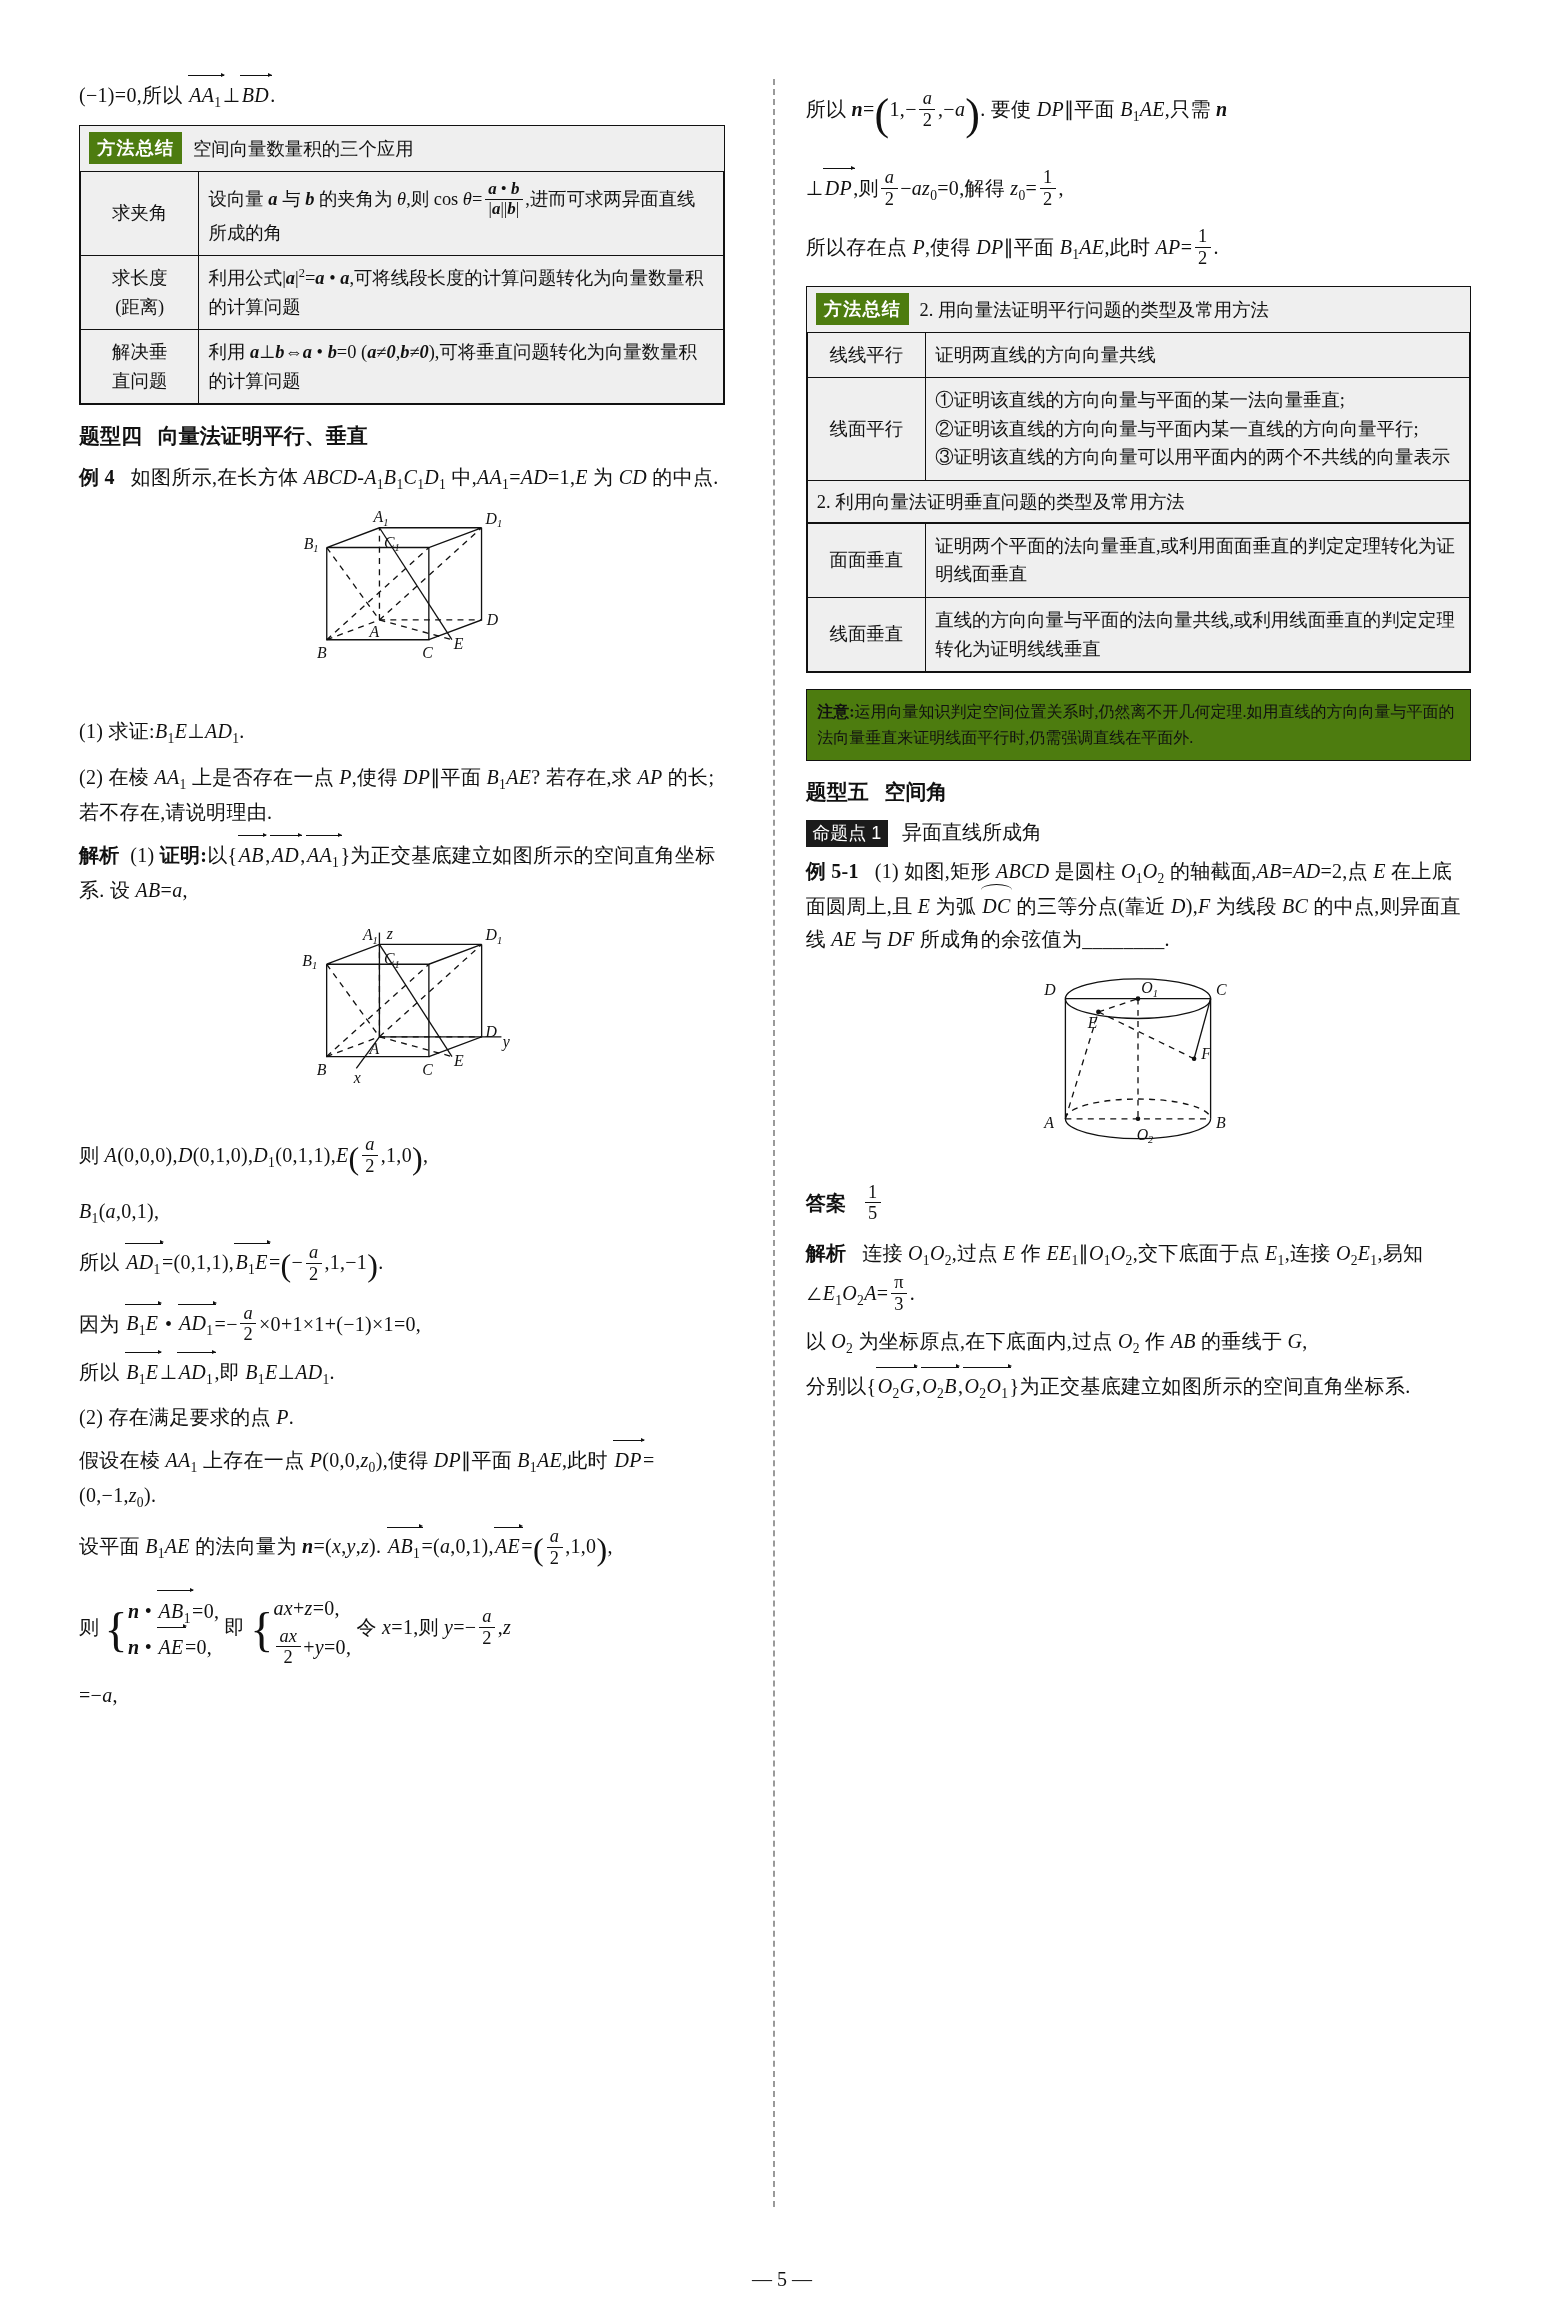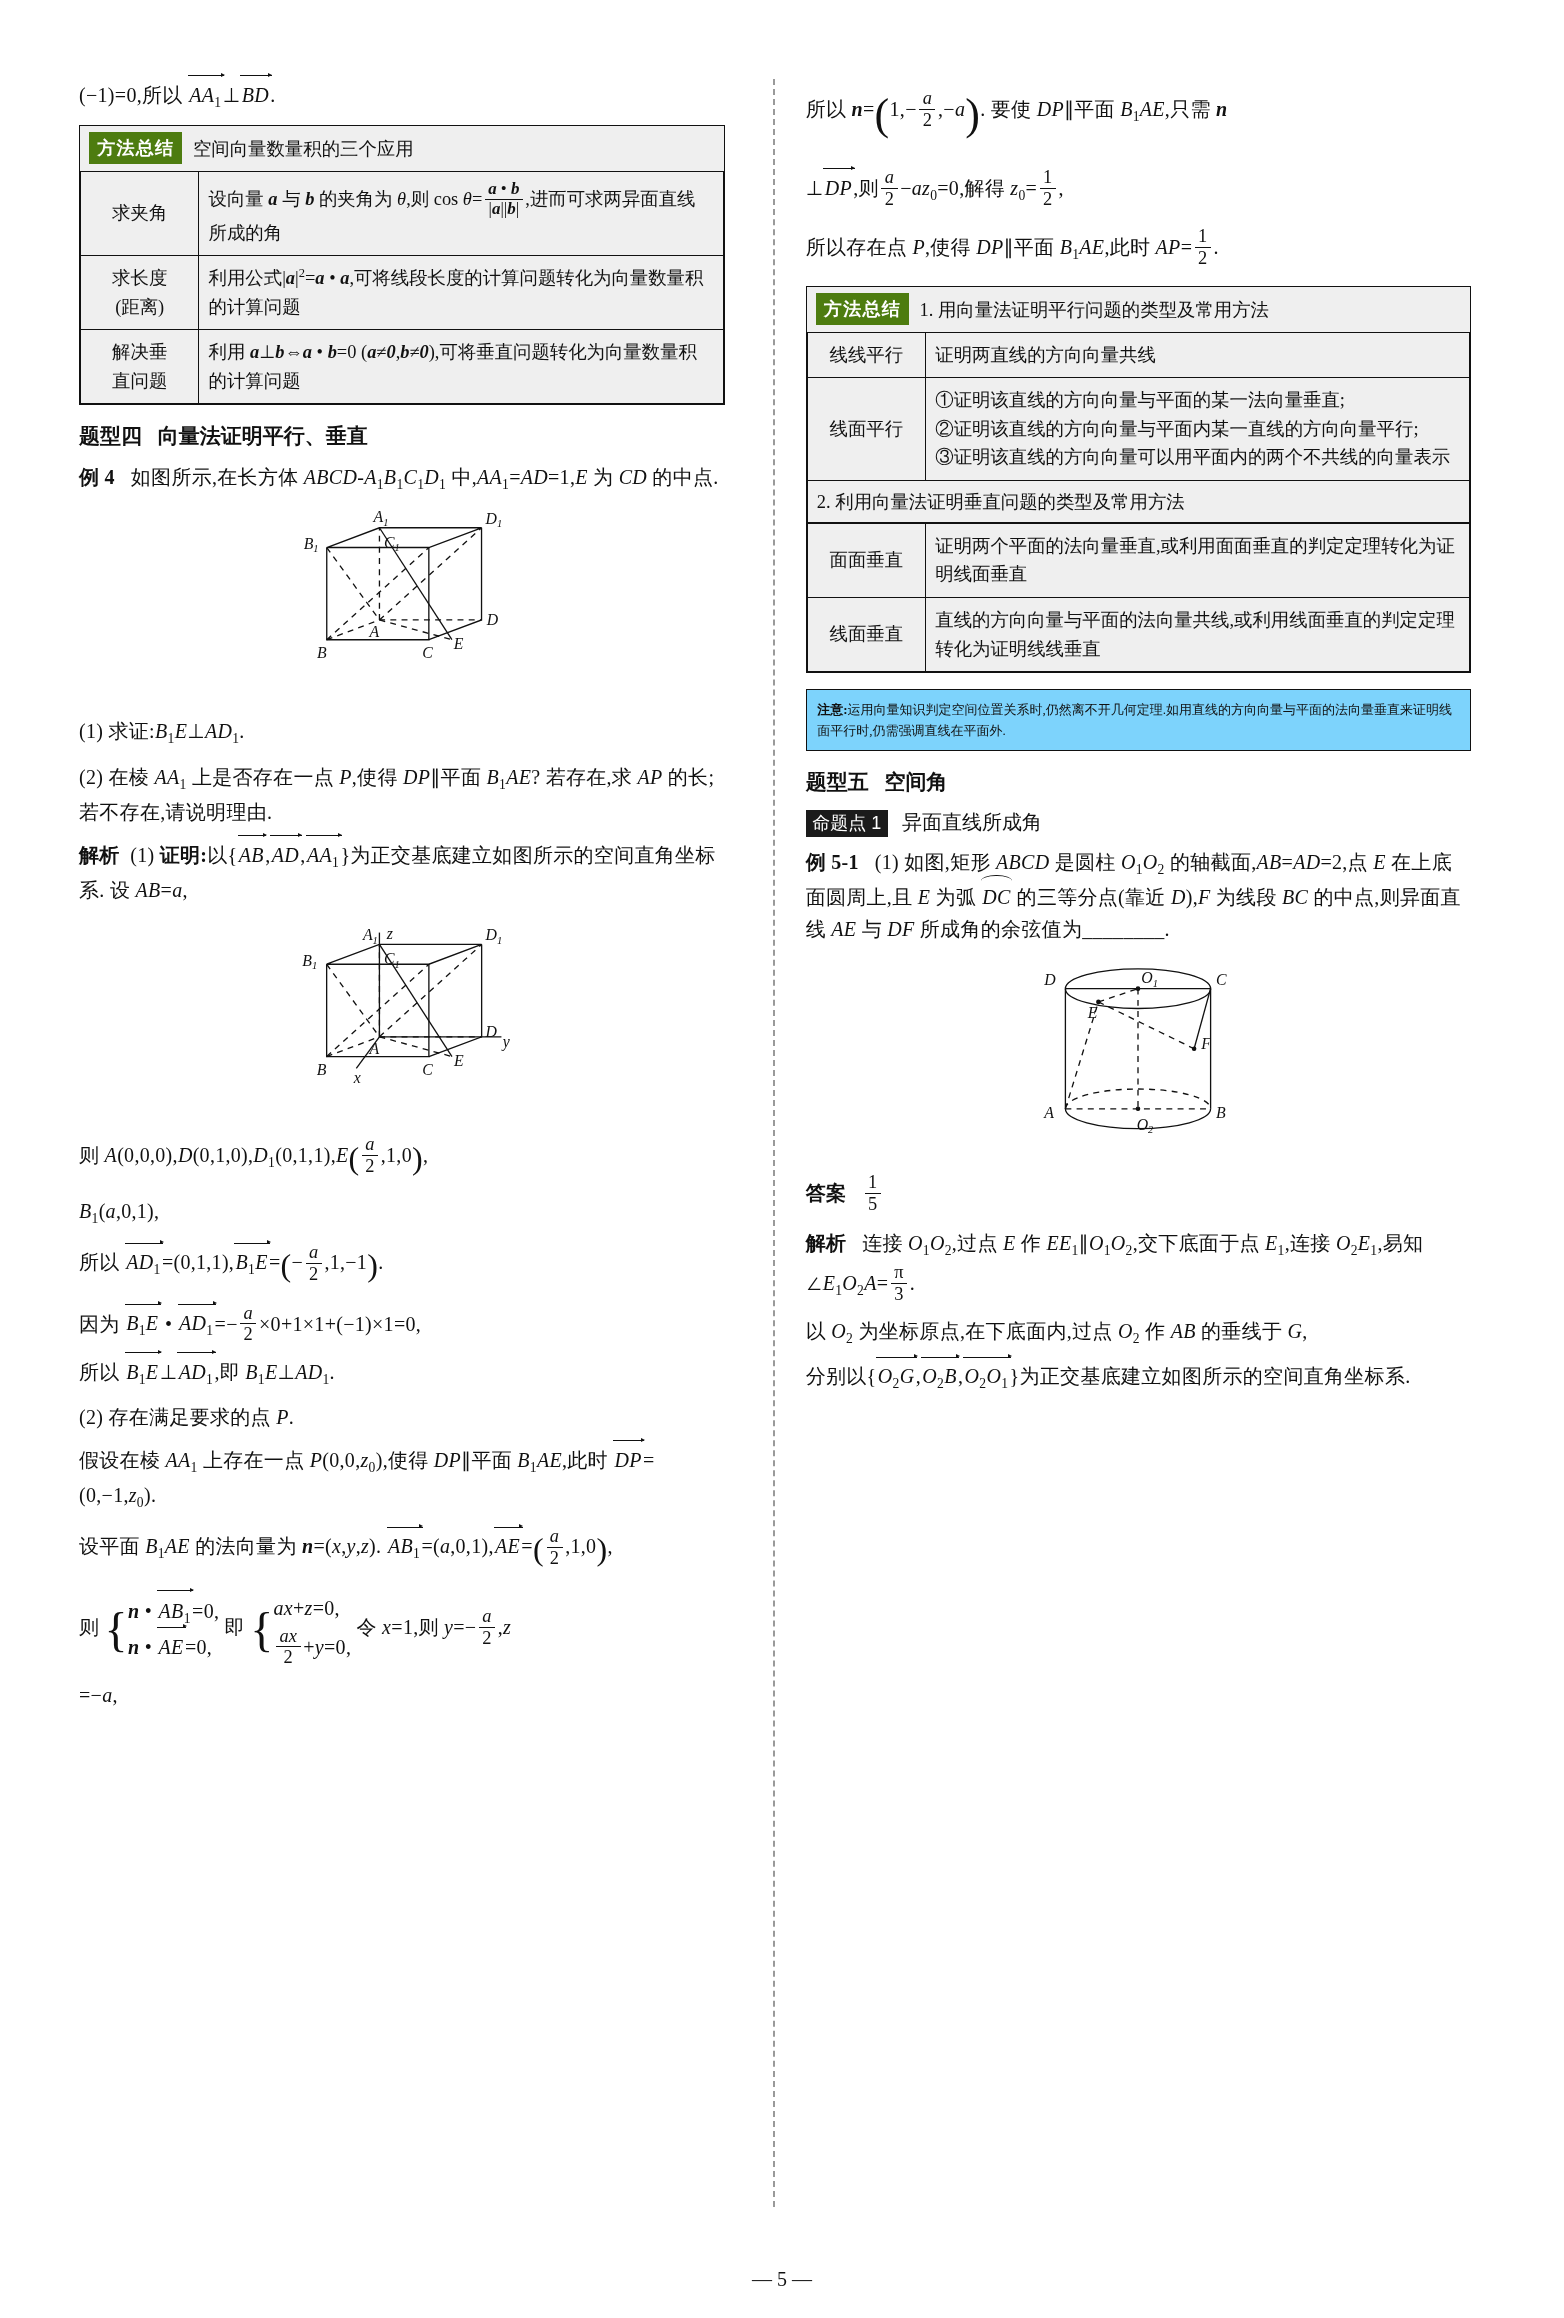--- a/index.html
+++ b/index.html
@@ -74,21 +74,21 @@
     background:#4d7c0f; color:#fff; font-weight:bold; font-size:18px;
     padding:4px 8px; letter-spacing:1.3px; white-space:nowrap;
     font-family:"Liberation Sans", sans-serif;
   }
   .ms-title { font-size:18.4px; margin-left:10.5px; }
   table.ms { width:100%; border-collapse:collapse; background:#efefef; }
   table.ms td { border:1.3px solid #111; padding:8px 9.2px; font-size:18.4px; line-height:1.55; vertical-align:middle; }
   table.ms td.key { width:99px; text-align:center; }
   .ms-sub { font-size:18.4px; padding:8px 9.2px; border:1.3px solid #111; border-top:none; background:#efefef; }
 
-  .attention { border:1.3px solid #111; background:#7dd3fc; padding:9.2px 10.5px; font-size:13px; line-height:1.62; margin-top:14.5px; }
+  .attention { border:1.3px solid #111; background:#4d7c0f; padding:9.2px 10.5px; font-size:16px; line-height:1.62; margin-top:14.5px; }
   .attention b { font-weight:bold; }
 
   .section-title { font-size:21px; font-weight:bold; margin:17px 0 10.5px 0; }
   .section-title .num { margin-right:10.5px; }
   .subsec { font-size:20px; font-weight:normal; margin:13px 0 9.2px 0; }
   .subsec .badge { background:#1b1b1b; color:#fff; padding:3.3px 6.6px; margin-right:9.2px; font-family:"Liberation Sans", sans-serif; font-size:18px; }
   .lbl { font-weight:bold; }
 
   .fig { text-align:center; margin:12px 0 14.5px 0; }
 
@@ -267,21 +267,21 @@
       <div class="line" style="margin-bottom:17px;">
         ⊥<span class="vec"><i>DP</i></span>,则<span class="frac"><span class="num"><i>a</i></span><span class="den">2</span></span>−<i>az</i><sub>0</sub>=0,解得 <i>z</i><sub>0</sub>=<span class="frac"><span class="num">1</span><span class="den">2</span></span>,
       </div>
       <div class="line" style="margin-bottom:17px;">
         所以存在点 <i>P</i>,使得 <i>DP</i>∥平面 <i>B</i><sub>1</sub><i>AE</i>,此时 <i>AP</i>=<span class="frac"><span class="num">1</span><span class="den">2</span></span>.
       </div>
 
       <div class="ms-wrap">
         <div class="ms-header">
           <span class="ms-tag">方法总结</span>
-          <span class="ms-title">1. 用向量法证明平行问题的类型及常用方法</span>
+          <span class="ms-title">2. 用向量法证明平行问题的类型及常用方法</span>
         </div>
         <table class="ms">
           <tbody>
               <tr>
             <td class="key">线线平行</td>
             <td>证明两直线的方向向量共线</td>
           </tr>
           <tr>
             <td class="key">线面平行</td>
             <td>

